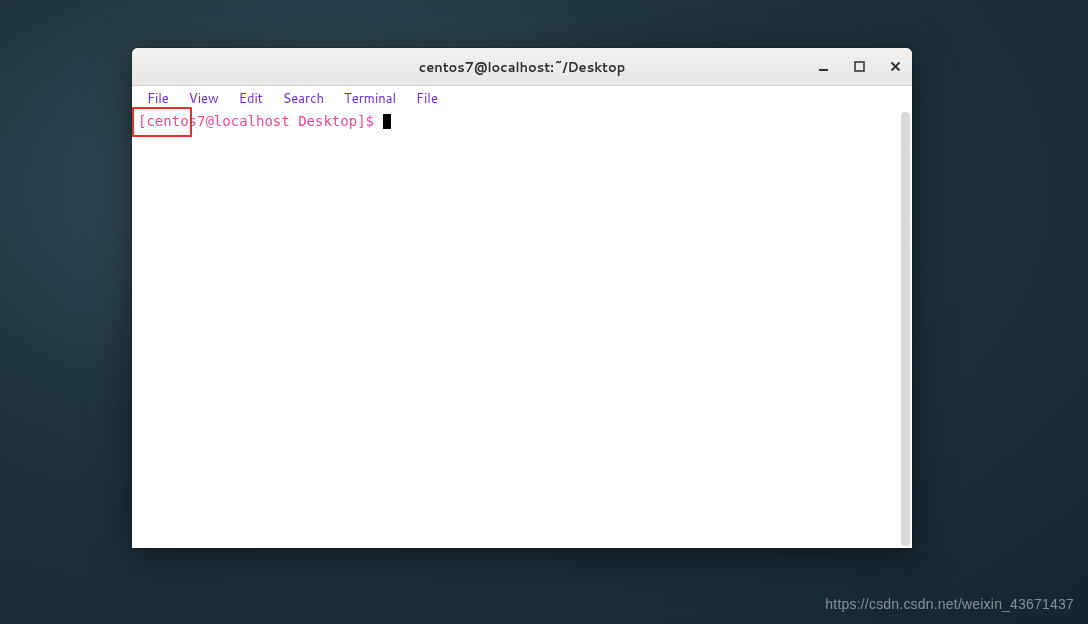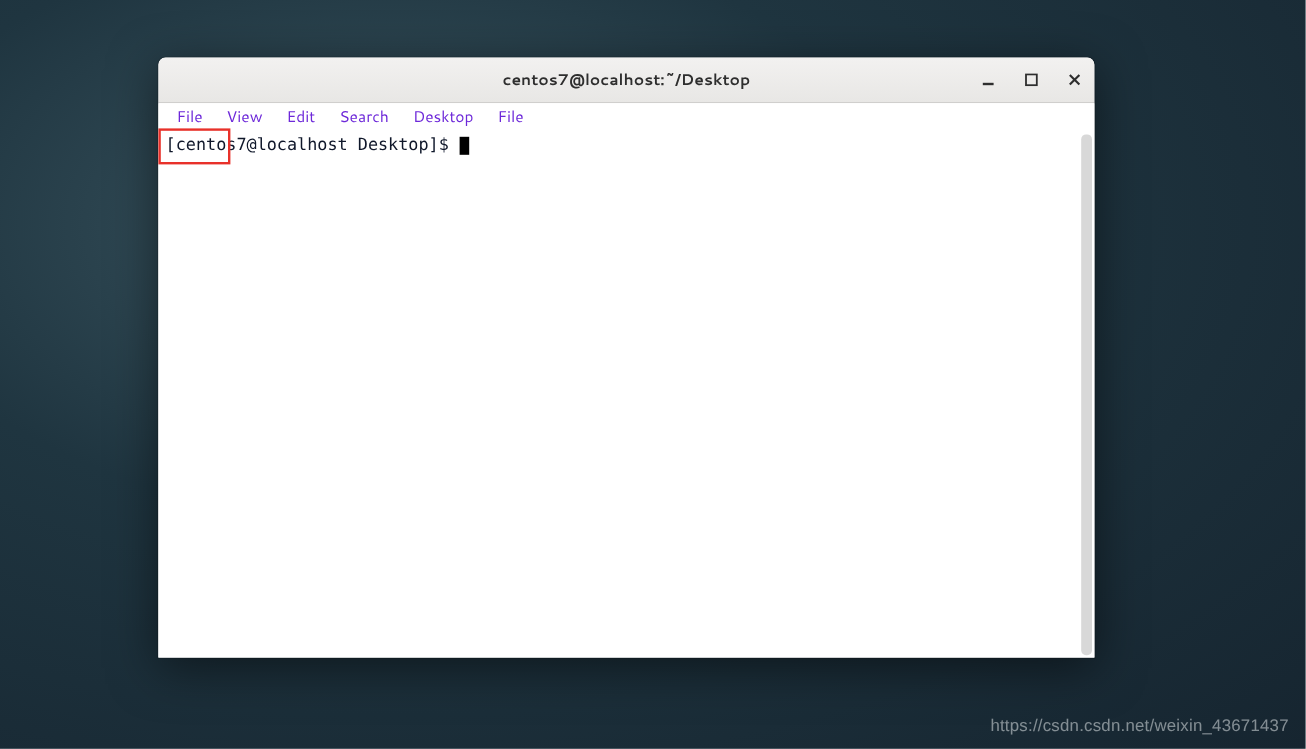--- a/index.html
+++ b/index.html
@@ -88,21 +88,21 @@
       padding: 2px 9px;
       cursor: pointer;
     }
     
     .terminal-area {
       flex: 1;
       background: #ffffff;
       position: relative;
       font-family: "DejaVu Sans Mono", "Liberation Mono", monospace;
       font-size: 14px;
-      color: #0f172a;
+      color: #ec4899;
       padding: 2px 6px;
       overflow: hidden;
     }
     
     .terminal-line {
       white-space: pre;
       line-height: 18px;
     }
     
     .cursor-block {
@@ -169,21 +169,21 @@
         </svg>
       </div>
     </div>
   </div>
 
   <div class="menubar">
     <div class="menu-item">File</div>
     <div class="menu-item">View</div>
     <div class="menu-item">Edit</div>
     <div class="menu-item">Search</div>
-    <div class="menu-item">Desktop</div>
+    <div class="menu-item">Terminal</div>
     <div class="menu-item">File</div>
   </div>
 
   <div class="terminal-area">
     <div class="terminal-line"><span>[centos7@localhost Desktop]$ </span><span class="cursor-block"></span></div>
     <div class="scrollbar"></div>
   </div>
 
 </div>
 

